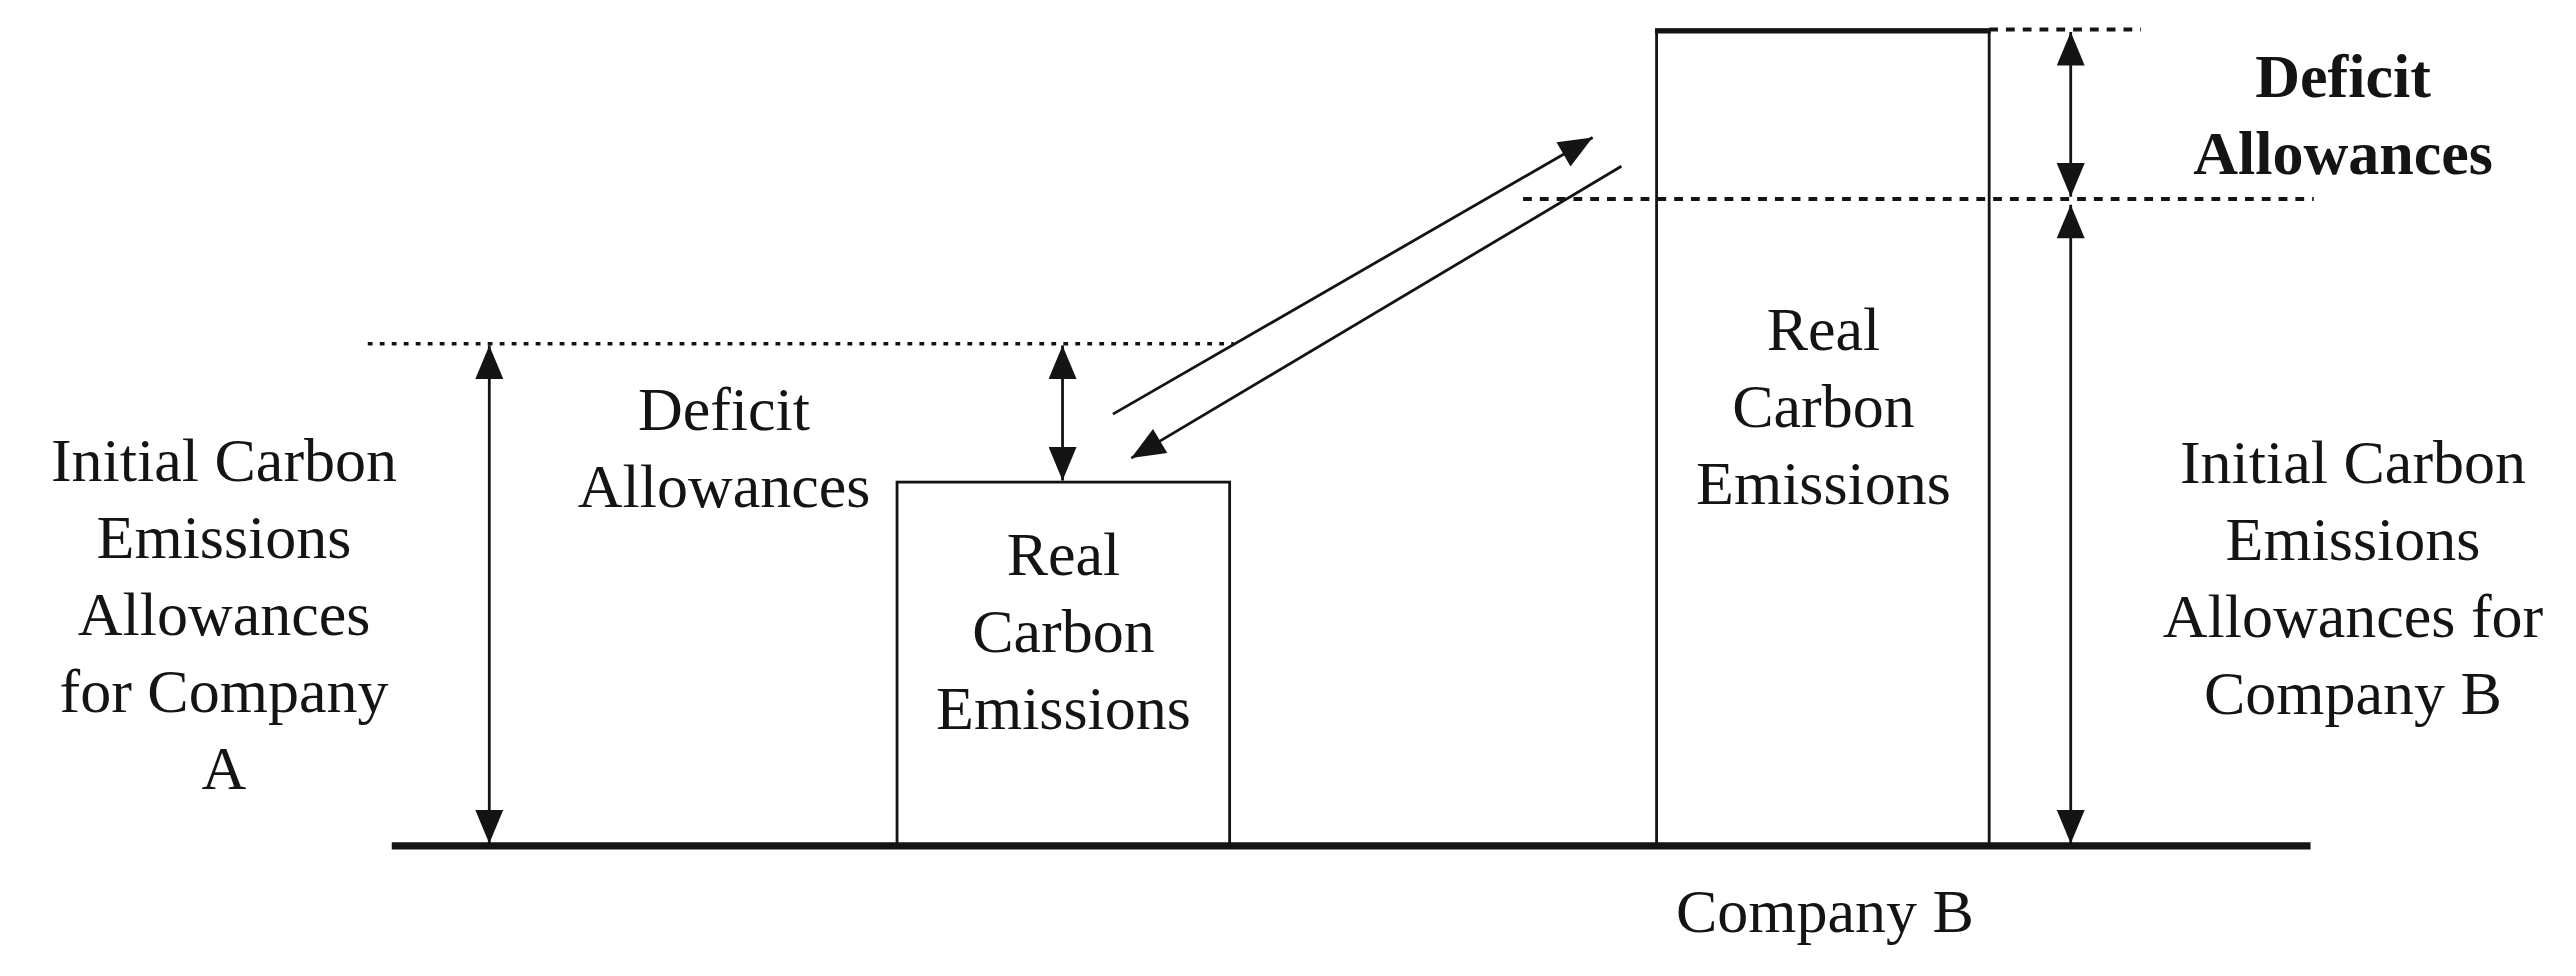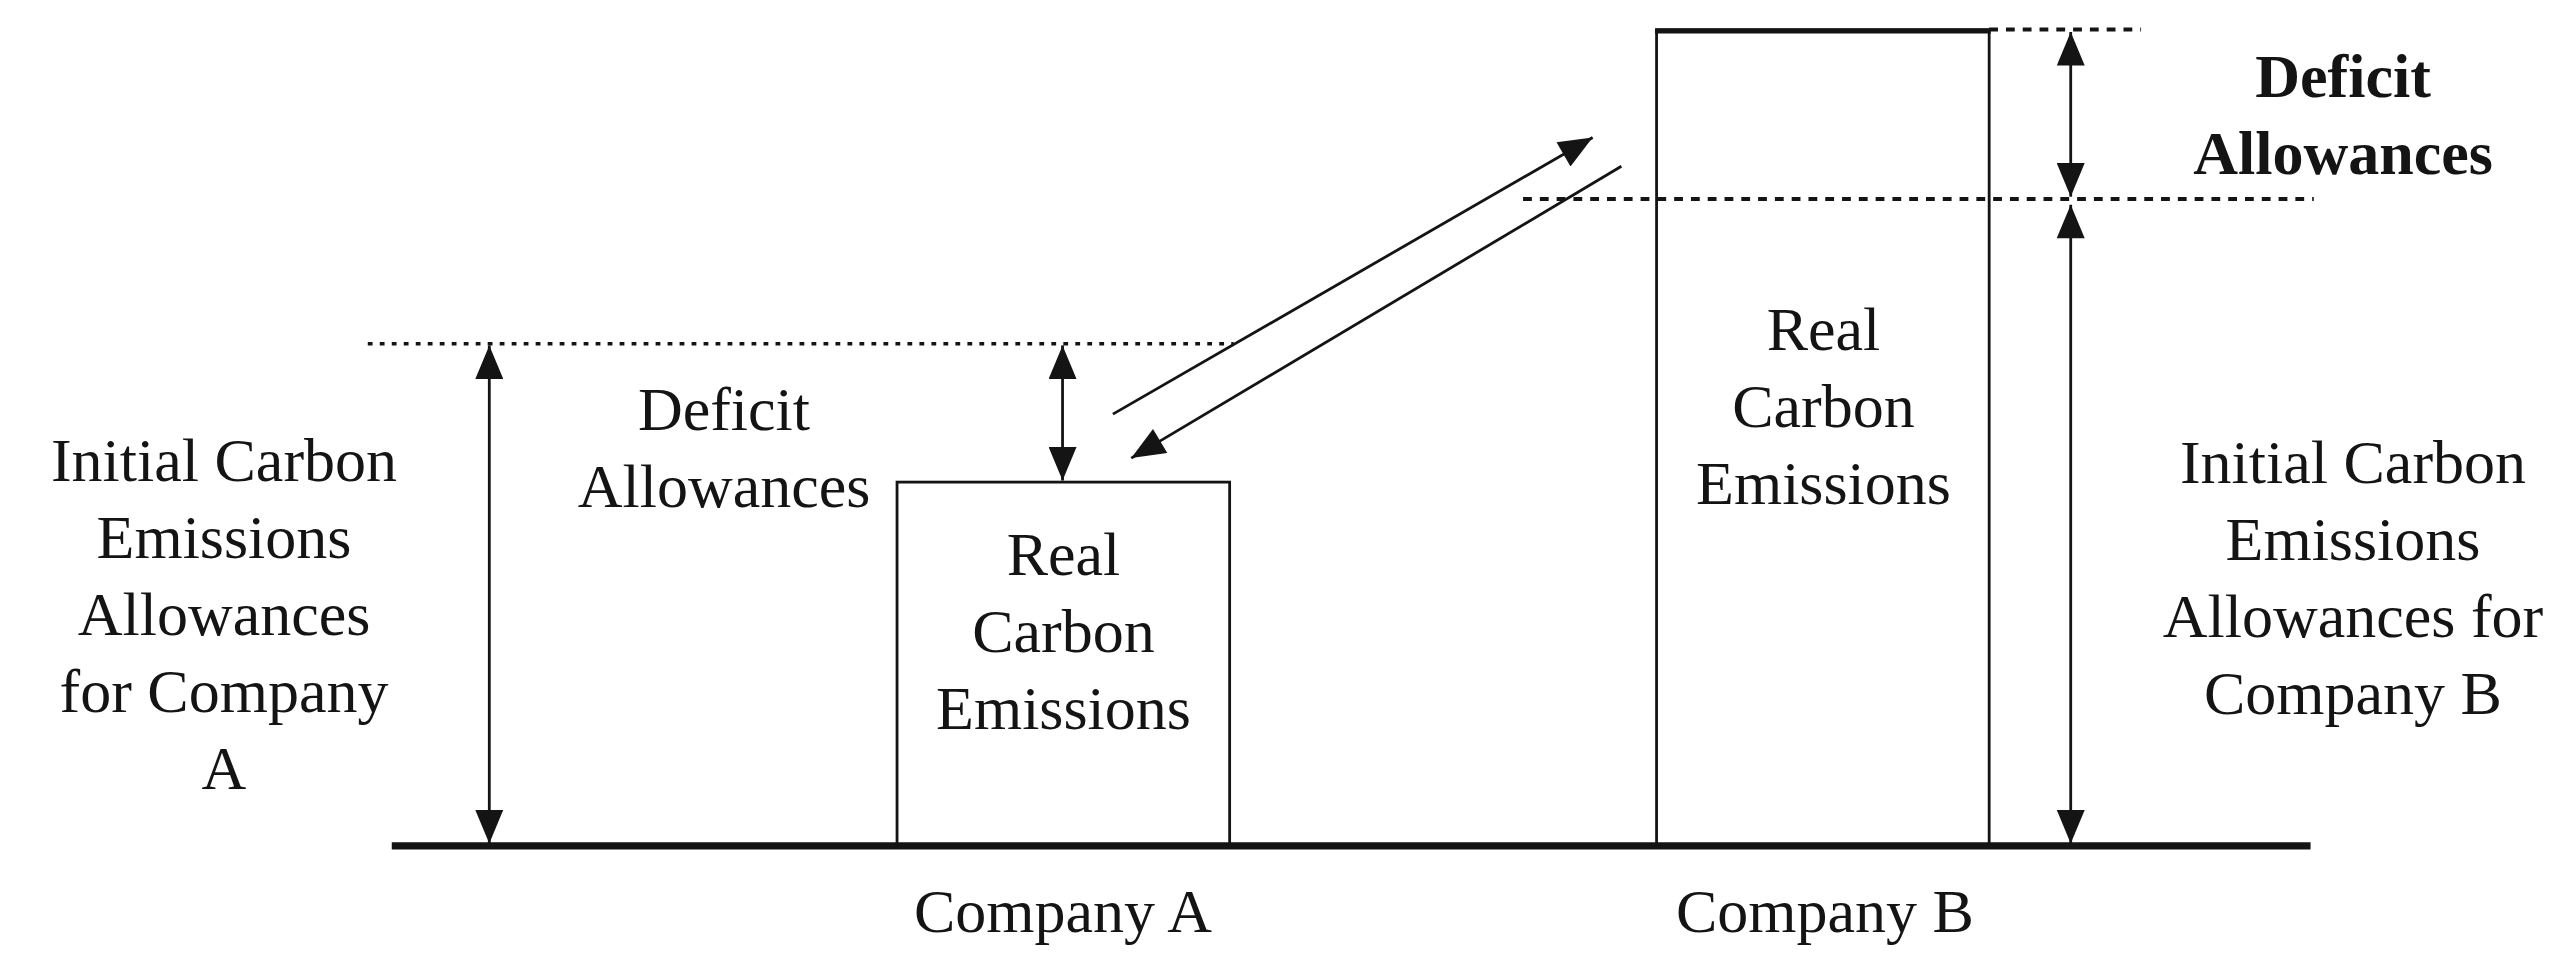--- a/index.html
+++ b/index.html
@@ -92,18 +92,17 @@
 Emissions</div>
 
   <div class="lbl lbl-deficit">Deficit
 Allowances</div>
 
   <div class="lbl lbl-initial-b">Initial Carbon
 Emissions
 Allowances for
 Company B</div>
 
-  <div class="lbl lbl-company-a">Company A</div>
 
   <div class="lbl lbl-company-b">Company B</div>
 
 </div>
 
 
 </body></html>

